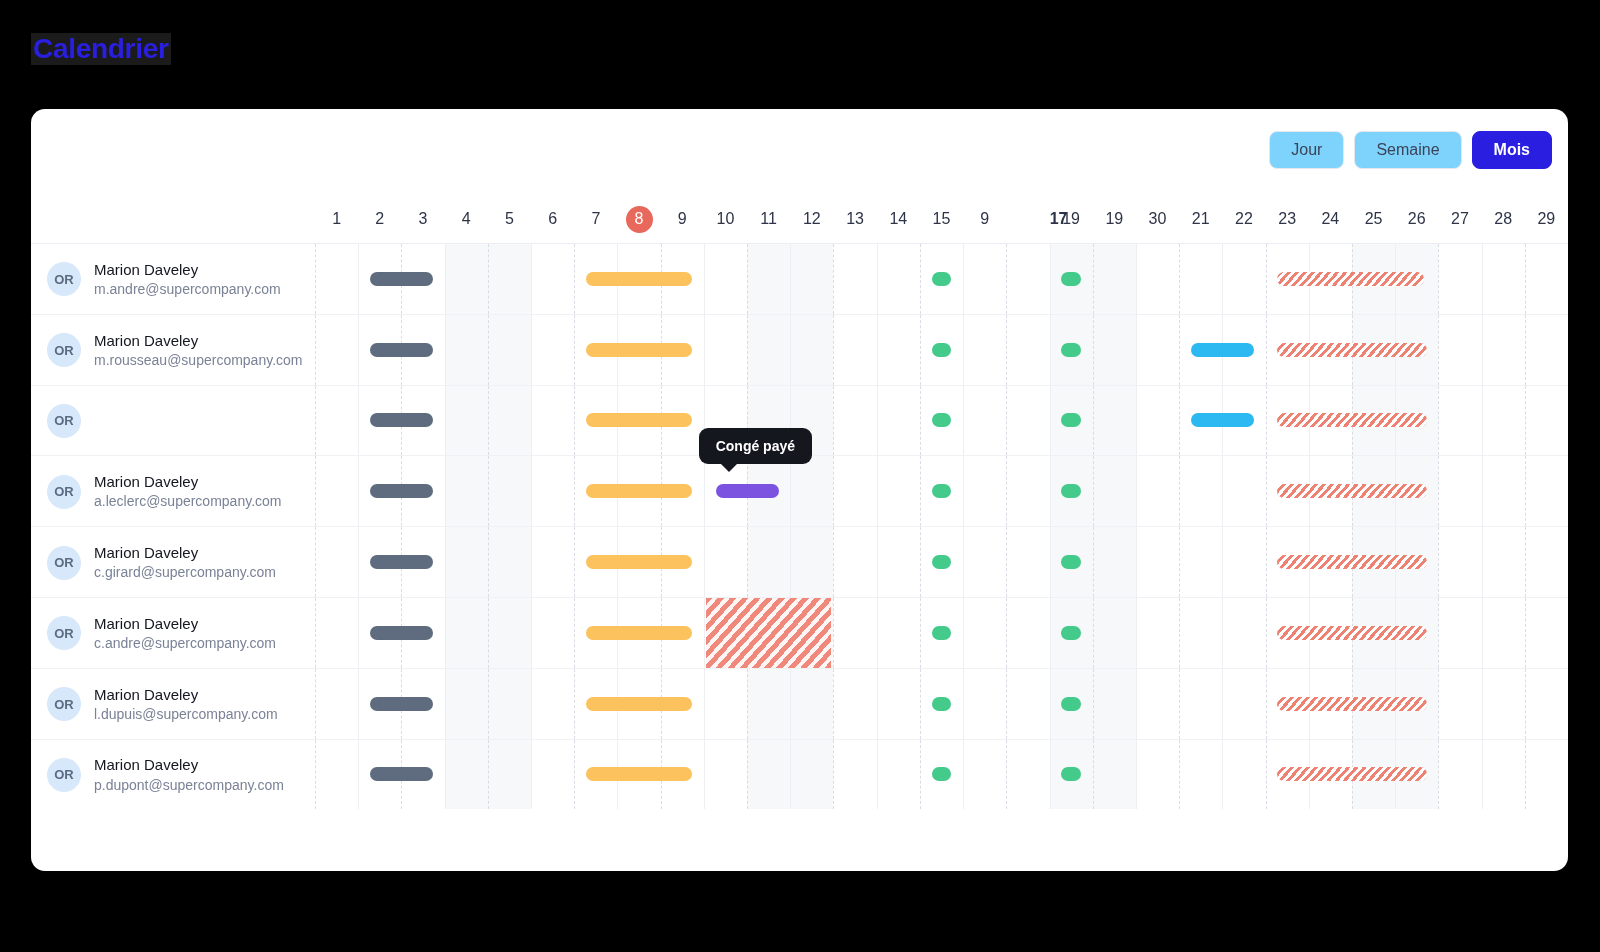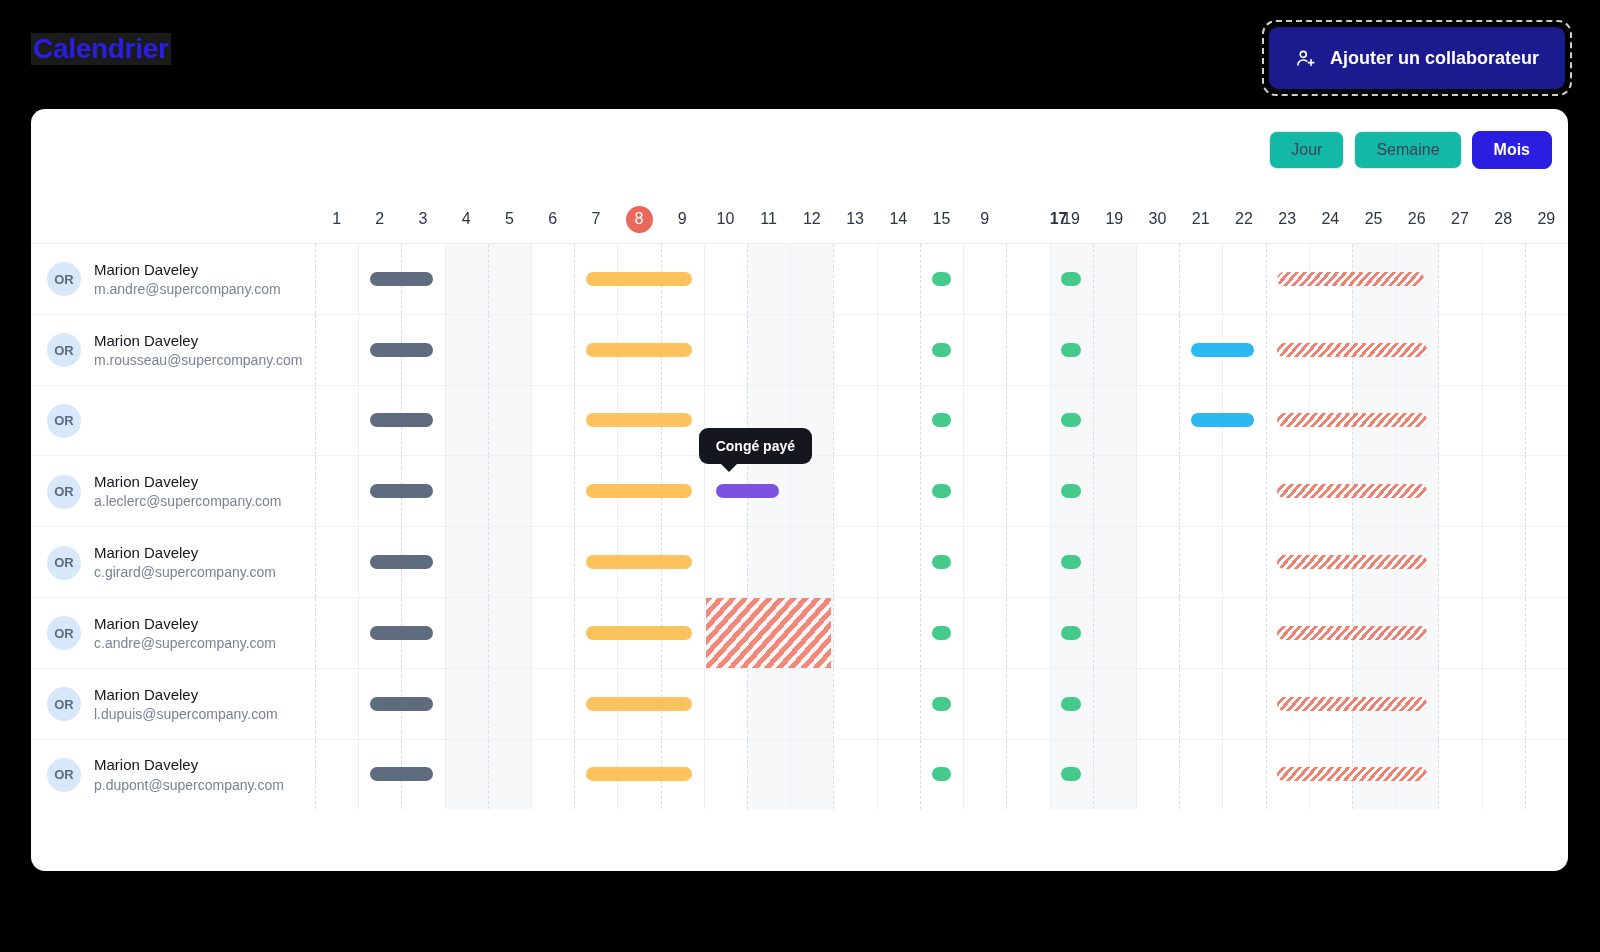--- a/index.html
+++ b/index.html
@@ -79,21 +79,21 @@
     font-size: 25px; font-weight: 700; color: #14161f;
     letter-spacing: -0.2px;
   }
   .view-toggle {
     position: absolute; right: 16px; top: 22px;
     display: flex; align-items: center; gap: 10px;
   }
   .vbtn {
     height: 38px; padding: 0 21px;
     border: 1px solid #e4e7ee; border-radius: 8px;
-    background: #14b8a6; color: #3c4257;
+    background: #7dd3fc; color: #3c4257;
     font-size: 16px;
     display: flex; align-items: center; justify-content: center;
   }
   .vbtn.active { background: #2a1fe0; border-color: #2a1fe0; color: #fff; font-weight: 600; }
 
   
   .gridwrap { position: relative; }
   .daysrow {
     position: relative; height: 48px;
     margin-left: 284px;
@@ -192,33 +192,20 @@
   }
 </style>
 </head>
 <body>
 
 <div class="topbar">
   <div class="app-title">Calendrier</div>
 
   <div class="hdr-actions">
 
-    <div class="btn-add-wrap">
-      <div class="btn-add">
-        <span class="ico">
-          <svg width="22" height="22" viewBox="0 0 24 24" fill="none" stroke="#ffffff" stroke-width="1.8" stroke-linecap="round" stroke-linejoin="round">
-            <circle cx="9" cy="8" r="3.3"></circle>
-            <path d="M3.2 19.5c0-3.2 2.6-5.3 5.8-5.3 1.4 0 2.7.4 3.7 1.1"></path>
-            <path d="M17.5 14v6"></path>
-              <path d="M14.5 17h6"></path>
-          </svg>
-        </span>
-        <span>Ajouter un collaborateur</span>
-      </div>
-    </div>
   </div>
 </div>
 
 <div class="card">
 
   <div class="card-head">
 
     <div class="view-toggle" id="view-toggle">
         <div class="vbtn">
           <span>Jour</span>

